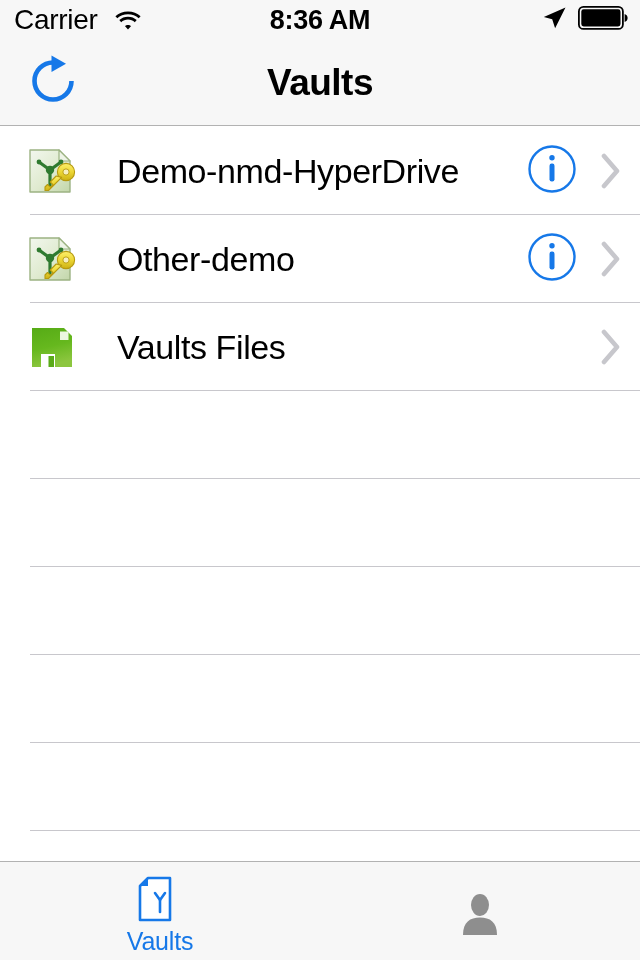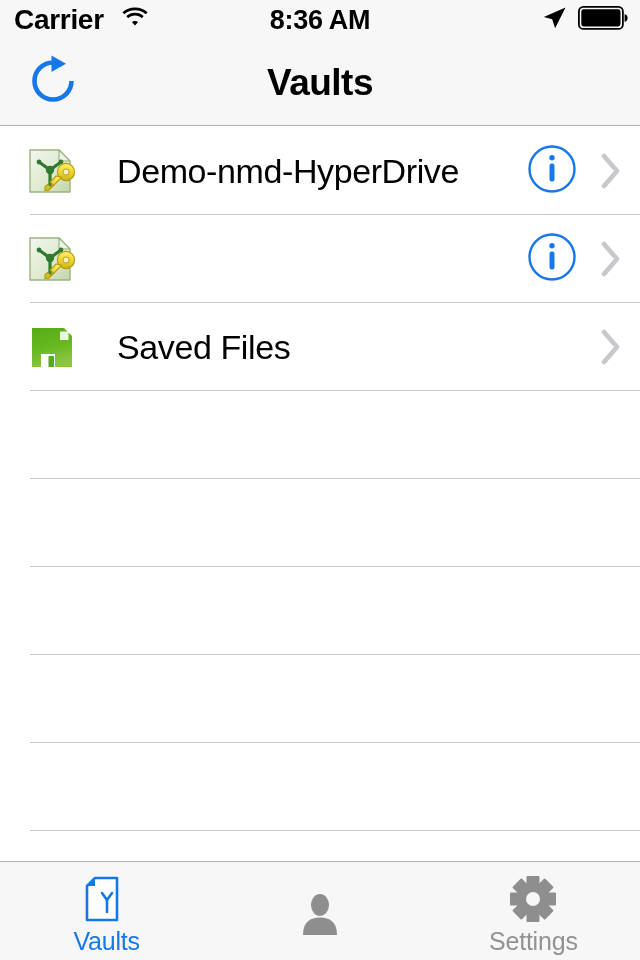--- a/index.html
+++ b/index.html
@@ -17,21 +17,21 @@
   }
 
   
   #status-bar {
     position:absolute; top:0; left:0;
     width:640px; height:40px;
     background:#f7f7f7;
     display:flex; align-items:center;
     padding:0 14px;
   }
-  .sb-left { display:flex; align-items:flex-start; gap:18px;font-weight:bold; }
+  .sb-left { display:flex; align-items:flex-end; gap:18px; }
   .sb-carrier {
     font-size:28px; color:#000; letter-spacing:-0.3px;
     line-height:1;
   }
   .sb-center {
     position:absolute; left:0; right:0; top:0; height:40px;
     display:flex; align-items:center; justify-content:center;
     pointer-events:none;
   }
   .sb-time { font-size:27px; font-weight:bold; color:#000; letter-spacing:-0.3px; }
@@ -252,20 +252,21 @@
             <path d="M27 27 L38 19"></path>
           </g>
           <circle cx="27" cy="27" r="4.2" fill="#2f7a2f"></circle>
           <circle cx="16" cy="19" r="2.4" fill="#2f7a2f"></circle>
           <circle cx="38" cy="19" r="2.4" fill="#2f7a2f"></circle>
           <circle cx="43" cy="29" r="8.6" fill="url(#keyg1)" stroke="#b79a0f" stroke-width="1.1"></circle>
           <circle cx="43" cy="29" r="3.1" fill="#f6efc0" stroke="#b79a0f" stroke-width="0.9"></circle>
           <path d="M38.6 34.4 L25.5 47.5 L22 47.5 L22 44 L24.5 41.5 L27.5 44.2 L30 41.7 L27.2 39 L33.2 33 Z" fill="url(#keyg1)" stroke="#b79a0f" stroke-width="1.1" stroke-linejoin="round"></path>
         </svg>
       </div>
+      <div class="row-label">Other-demo</div>
       <div class="row-accessories">
         <div class="info-btn">
           <span>
             <svg width="50" height="50" viewBox="0 0 50 50">
               <circle cx="25" cy="25" r="22.5" fill="none" stroke="#1678e8" stroke-width="2.4"></circle>
               <circle cx="25" cy="13.8" r="2.7" fill="#1678e8"></circle>
               <rect x="22.5" y="19.5" width="5" height="18" rx="2.2" fill="#1678e8"></rect>
             </svg>
           </span>
         </div>
@@ -287,21 +288,21 @@
               <stop offset="55%" stop-color="#66b81e"></stop>
               <stop offset="100%" stop-color="#8cc63f"></stop>
             </linearGradient>
           </defs>
           <path d="M9 9 h32 l8 8 v31 h-40 z" fill="url(#floppyg)"></path>
           <rect x="37" y="12.5" width="8.5" height="8.5" fill="#ecf7e0"></rect>
           <path d="M18 48 v-13 h14 v13 z" fill="#ffffff"></path>
           <rect x="25.5" y="37" width="5.5" height="11" fill="#5aab18"></rect>
         </svg>
       </div>
-      <div class="row-label">Saved Files</div>
+      <div class="row-label">Vaults Files</div>
       <div class="row-accessories">
         <div class="chevron">
           <svg width="22" height="36" viewBox="0 0 22 36">
             <path d="M4 3 L17 18 L4 33" fill="none" stroke="#c7c7cc" stroke-width="4.6" stroke-linecap="round" stroke-linejoin="round"></path>
           </svg>
         </div>
       </div>
       <div class="row-sep"></div>
     </div>
 
@@ -344,31 +345,16 @@
 
     <div class="tab">
       <div class="tab-icon">
         <svg width="46" height="50" viewBox="0 0 46 50">
           <ellipse cx="23" cy="16" rx="9" ry="11" fill="#8e8e8e"></ellipse>
           <path d="M6 46 C6 33 13 28.5 23 28.5 C33 28.5 40 33 40 46 Z" fill="#8e8e8e"></path>
         </svg>
       </div>
     </div>
 
-    <div class="tab">
-      <div class="tab-icon">
-        <svg width="48" height="50" viewBox="0 0 48 50">
-          <g fill="#8e8e8e">
-            <rect x="17.5" y="1" width="13" height="46" rx="1"></rect>
-            <rect x="17.5" y="1" width="13" height="46" rx="1" transform="rotate(45 24 24)"></rect>
-            <rect x="17.5" y="1" width="13" height="46" rx="1" transform="rotate(90 24 24)"></rect>
-            <rect x="17.5" y="1" width="13" height="46" rx="1" transform="rotate(135 24 24)"></rect>
-            <circle cx="24" cy="24" r="15.5"></circle>
-          </g>
-          <circle cx="24" cy="24" r="7" fill="#f7f7f7"></circle>
-        </svg>
-      </div>
-      <div class="tab-label">Settings</div>
-    </div>
 
   </div>
 
 </div>
 
 </body></html>

